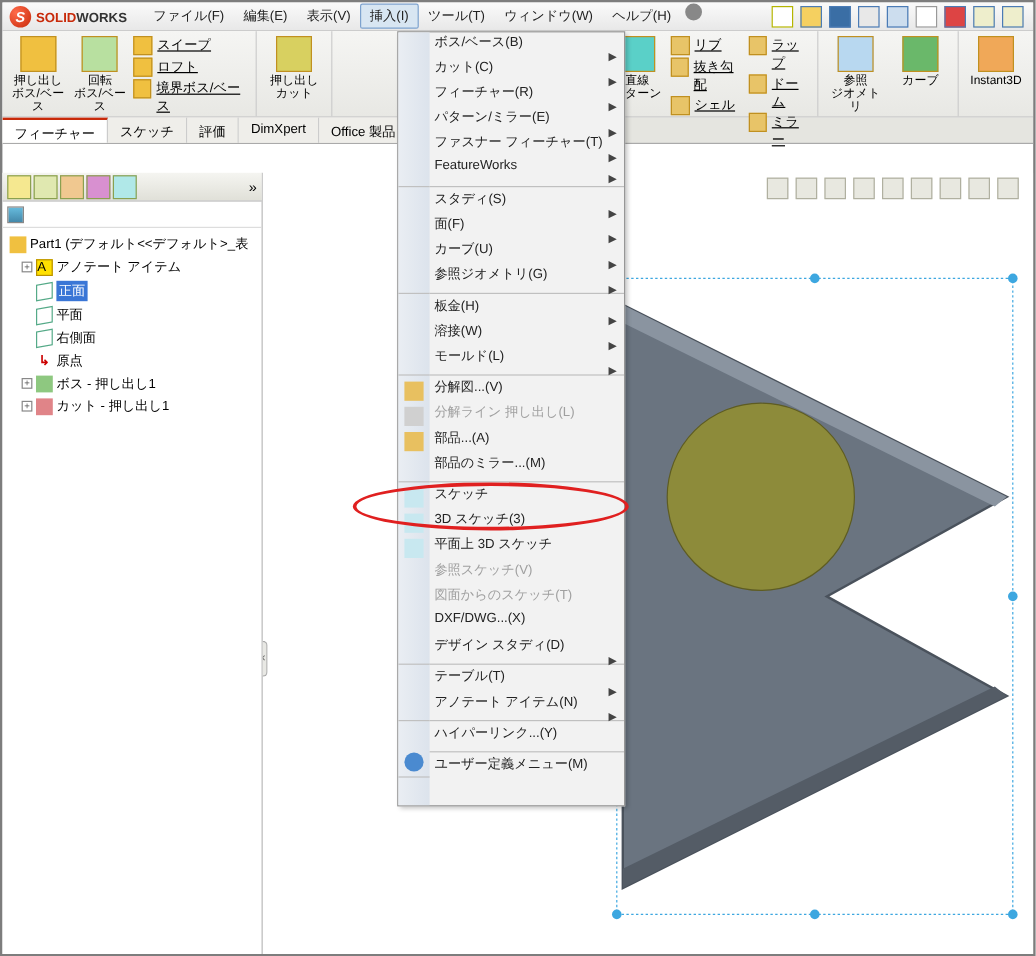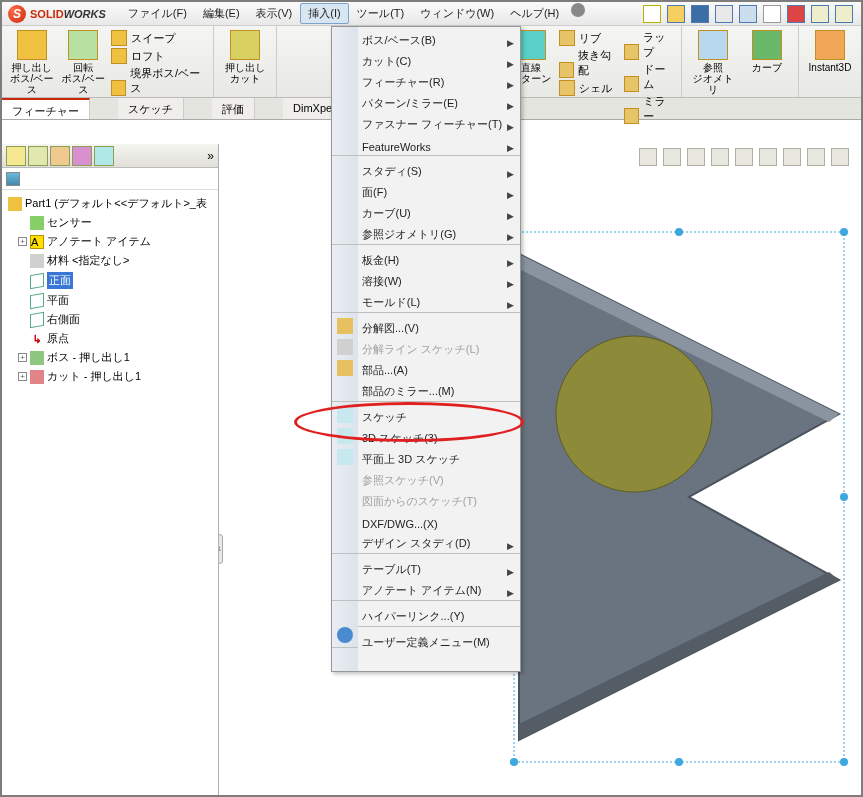--- a/index.html
+++ b/index.html
@@ -2,36 +2,36 @@
 <html><head>
 <meta charset="utf-8">
 <style>
 * { box-sizing: border-box; margin: 0; padding: 0; font-family: "MS UI Gothic", "Meiryo", sans-serif; font-size: 11px; }
 body { width: 863px; height: 797px; background: #fff; overflow: hidden; border: 2px solid #7d7d7d; position: relative; }
 .titlebar { height: 24px; background: linear-gradient(to bottom, #fafafa, #e8e8e8); display:flex; align-items:center; border-bottom:1px solid #ccc; }
 .logo { display:flex; align-items:center; padding:0 6px; }
 .logo-icon { width:18px; height:18px; border-radius:50%; background: radial-gradient(circle at 30% 30%, #ff6b4a, #c82a0a); margin-right:4px; display:flex; align-items:center; justify-content:center; color:#fff; font-weight:bold; font-style:italic; font-size:12px; }
 .logo-text { font-weight:bold; font-size:12px; }
 .logo-text .solid { color:#c82a0a; }
-.logo-text .works { color:#333;font-style:italic; }
+.logo-text .works { color:#333; }
 .menubar { display:flex; padding-left:8px; }
 .menuitem { padding:3px 8px; color:#222; cursor:default; }
 .menuitem.active { background:#d8e6f2; border:1px solid #7da2ce; border-radius:2px; padding:2px 7px; }
 .menusearch { width:14px; height:14px; margin-left:4px; background:#888; border-radius:50%; position:relative; }
 .toolbar-row { height:24px; background: linear-gradient(to bottom, #f9f9f9, #e3e3e3); border-bottom:1px solid #ccc; display:flex; align-items:center; padding-left:570px; gap:6px; }
 .tool-icon { width:18px; height:18px; background:#6a9edb; display:inline-block; border:1px solid #4a7bb5; }
 .ribbon { height:72px; background: linear-gradient(to bottom, #f5f5f3, #e8e8e4); border-bottom:1px solid #bbb; display:flex; }
 .ribbon-group { border-right:1px solid #ccc; padding:4px 6px; display:flex; gap:4px; }
 .big-btn { width:50px; text-align:center; }
 .big-btn .ico { width:30px; height:30px; margin:0 auto 2px; background:#f0c040; border:1px solid #c09020; }
 .big-btn .lbl { font-size:10px; line-height:11px; }
 .small-btns { display:flex; flex-direction:column; gap:2px; }
-.small-btn { display:flex; align-items:flex-end; gap:4px; font-size:10px; }
+.small-btn { display:flex; align-items:flex-start; gap:4px; font-size:10px;text-decoration:underline; }
 .small-btn .ico { width:16px; height:16px; background:#f0c040; border:1px solid #c09020; }
-.tabstrip { height:22px; background:#e5e5e0; border-bottom:1px solid #aaa; display:flex;gap:28px; }
+.tabstrip { height:22px; background:#e5e5e0; border-bottom:1px solid #aaa; display:flex; }
 .tab { padding:4px 10px; border-right:1px solid #ccc; background:#efeeea; font-size:11px; }
 .tab.active { background:#fff; border-top:2px solid #c82a0a; }
 .workspace { position:absolute; top:142px; left:0; right:0; bottom:0; display:flex; }
 .sidebar { width:217px; background:#fff; border-right:1px solid #b0b0b0; display:flex; flex-direction:column; }
 .side-tabs { height:24px; background:linear-gradient(to bottom,#f5f5f1,#e0e0d8); display:flex; align-items:center; gap:2px; padding:0 4px; border-bottom:1px solid #bbb; }
 .side-tab-ico { width:20px; height:20px; background:#d4e8a0; border:1px solid #8aa050; }
 .side-tabs .expand { margin-left:auto; font-size:12px; }
 .filter-row { height:22px; display:flex; align-items:center; padding:2px 4px; gap:4px; border-bottom:1px solid #ddd; }
 .filter-icon { width:14px; height:14px; border:1px solid #888; background:linear-gradient(to bottom,#6bd,#48a); }
 .tree { padding:4px 2px; font-size:11px; }
@@ -52,21 +52,21 @@
 .viewport { flex:1; background:#fff; position:relative; overflow:hidden; }
 .view-toolbar { position:absolute; top:0; right:8px; display:flex; gap:6px; padding:4px; }
 .vt-ico { width:18px; height:18px; background:#e8e8e0; border:1px solid #b0b0a0; }
 .splitter { position:absolute; left:-2px; top:390px; width:6px; height:30px; background:#e8e8e4; border:1px solid #aaa; border-left:none; border-radius:0 4px 4px 0; }
 .splitter::before { content:"‹"; font-size:10px; color:#666; display:block; text-align:center; line-height:28px; }
 .model-svg { position:absolute; top:80px; left:120px; }
 .dropdown { position:absolute; top:24px; left:329px; width:190px; background:#f2f2f2; border:1px solid #979797; box-shadow:2px 2px 4px rgba(0,0,0,0.25); z-index:100; }
 .dd-col { display:flex; }
 .dd-iconstrip { width:26px; background:linear-gradient(to right,#eaeef3,#dce3ec); }
 .dd-items { flex:1; }
-.dd-item { display:flex; align-items:flex-end; height:21px; padding:0 6px 0 4px; font-size:11px; color:#222; }
+.dd-item { display:flex; align-items:flex-start; height:21px; padding:0 6px 0 4px; font-size:11px; color:#222;flex-direction:column; }
 .dd-item.disabled { color:#a0a0a0; }
 .dd-item .arrow { margin-left:auto; font-size:9px; color:#444; }
 .dd-sep { height:1px; background:#c0c0c0; margin:2px 0 2px 0; }
 .dd-icon { width:16px; height:16px; margin:2px auto; display:block; }
 .dd-iconcell { height:21px; display:flex; align-items:center; justify-content:center; }
 .highlight-ellipse { position:absolute; width:230px; height:40px; border:3px solid #e02020; border-radius:50%; top:400px; left:292px; z-index:200; pointer-events:none; }
 </style>
 </head>
 <body>
 
@@ -210,33 +210,23 @@
     </div>
     <div class="filter-row">
       <span class="filter-icon"></span>
     </div>
     <div class="tree">
       <div class="tree-row">
           <span class="tree-ico ico-part"></span>
           <span>Part1 (デフォルト&lt;&lt;デフォルト&gt;_表</span>
         </div>
       <div class="tree-row" style="padding-left:14px">
-          <span class="tree-spacer"></span>
-          <span class="tree-ico ico-sensor"></span>
-          <span>センサー</span>
-        </div>
-      <div class="tree-row" style="padding-left:14px">
           <span class="tree-exp">+</span>
           <span class="tree-ico ico-annot">A</span>
           <span>アノテート アイテム</span>
-        </div>
-      <div class="tree-row" style="padding-left:14px">
-          <span class="tree-spacer"></span>
-          <span class="tree-ico ico-mat"></span>
-          <span>材料 &lt;指定なし&gt;</span>
         </div>
       <div class="tree-row" style="padding-left:14px">
           <span class="tree-spacer"></span>
           <span class="tree-ico ico-plane"></span>
           <span class="tree-sel">正面</span>
         </div>
       <div class="tree-row" style="padding-left:14px">
           <span class="tree-spacer"></span>
           <span class="tree-ico ico-plane"></span>
           <span>平面</span>
@@ -394,21 +384,21 @@
         </div>
       <div class="dd-item">
           <span>モールド(L)</span>
           <span class="arrow">▶</span>
         </div>
       <div class="dd-sep"></div>
       <div class="dd-item">
           <span>分解図...(V)</span>
         </div>
       <div class="dd-item disabled">
-          <span>分解ライン スケッチ(L)</span>
+          <span>分解ライン 押し出し(L)</span>
         </div>
       <div class="dd-item">
           <span>部品...(A)</span>
         </div>
       <div class="dd-item">
           <span>部品のミラー...(M)</span>
         </div>
       <div class="dd-sep"></div>
       <div class="dd-item">
           <span>スケッチ</span>

